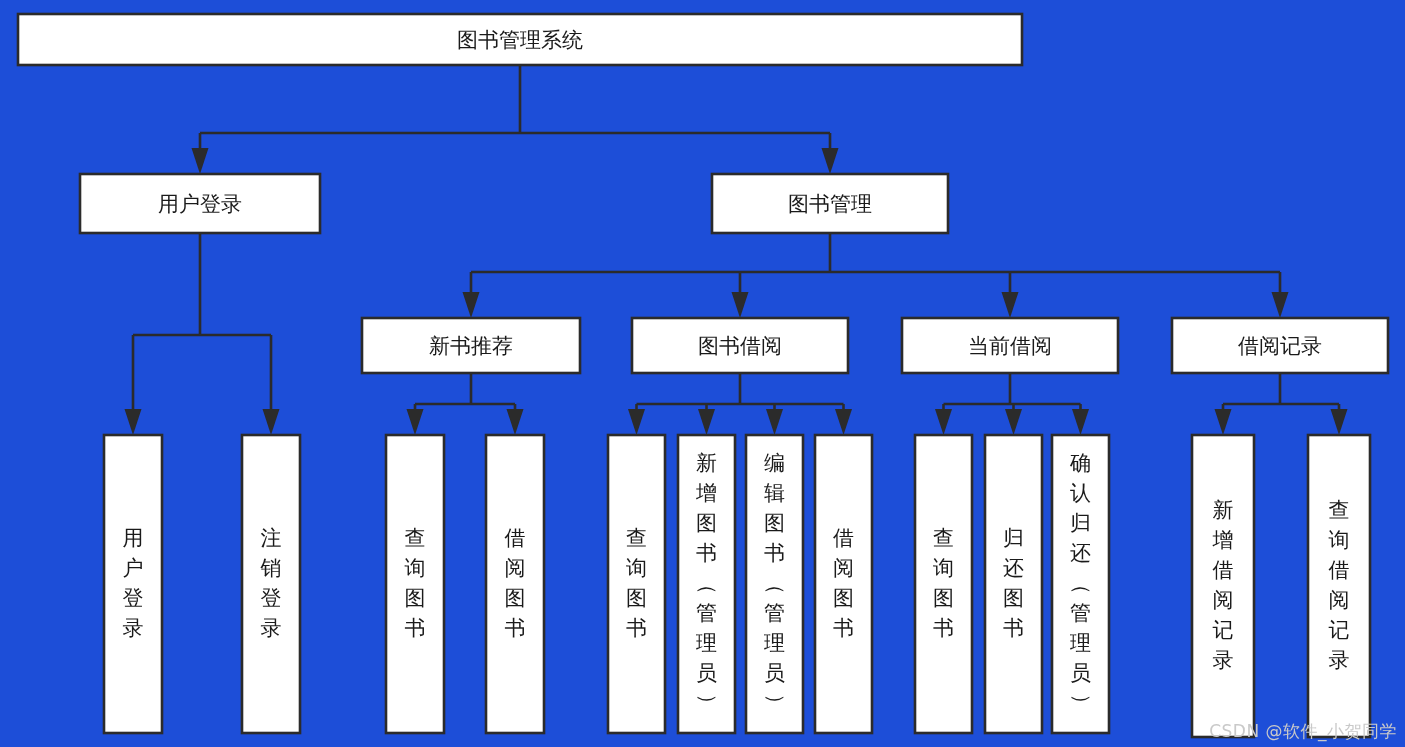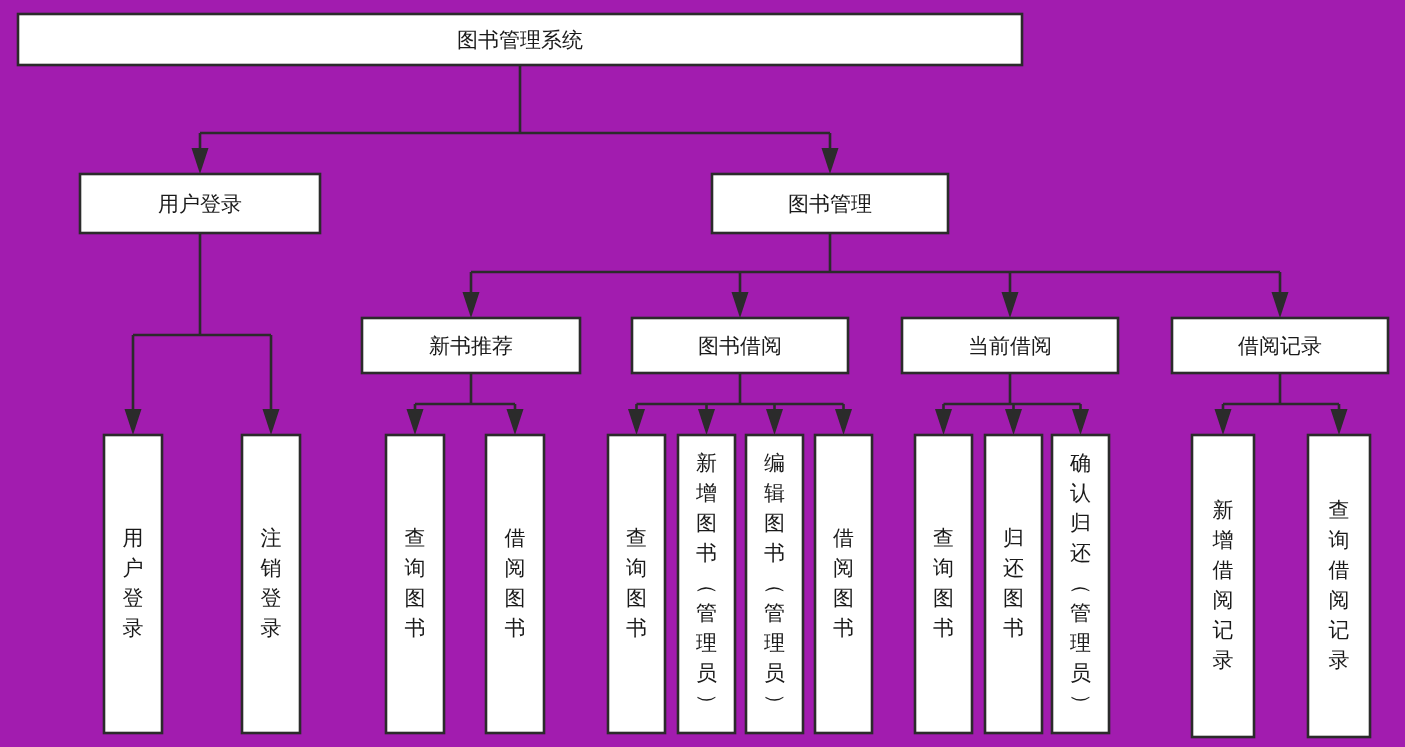--- a/index.html
+++ b/index.html
@@ -11,21 +11,21 @@
   body {
     width: 1405px;
     height: 747px;
     overflow: hidden;
     font-family: "DejaVu Sans", "Liberation Sans", sans-serif;
   }
   #diagram-root {
     position: relative;
     width: 1405px;
     height: 747px;
-    background: #a21caf;
+    background: #1d4ed8;
   }
   svg#tree-svg {
     position: absolute;
     left: 0;
     top: 0;
     width: 1405px;
     height: 747px;
     display: block;
   }
   .node-box {
@@ -276,13 +276,14 @@
           <rect class="node-box" x="1308" y="435" width="62" height="302"></rect>
           <text class="node-label-v-char" x="1339" y="511">查</text>
           <text class="node-label-v-char" x="1339" y="541">询</text>
           <text class="node-label-v-char" x="1339" y="571">借</text>
           <text class="node-label-v-char" x="1339" y="601">阅</text>
           <text class="node-label-v-char" x="1339" y="631">记</text>
           <text class="node-label-v-char" x="1339" y="661">录</text>
         </g>
       </g>
   </svg>
+  <div class="watermark">CSDN @软件_小贺同学</div>
 </div>
 
 </body></html>

